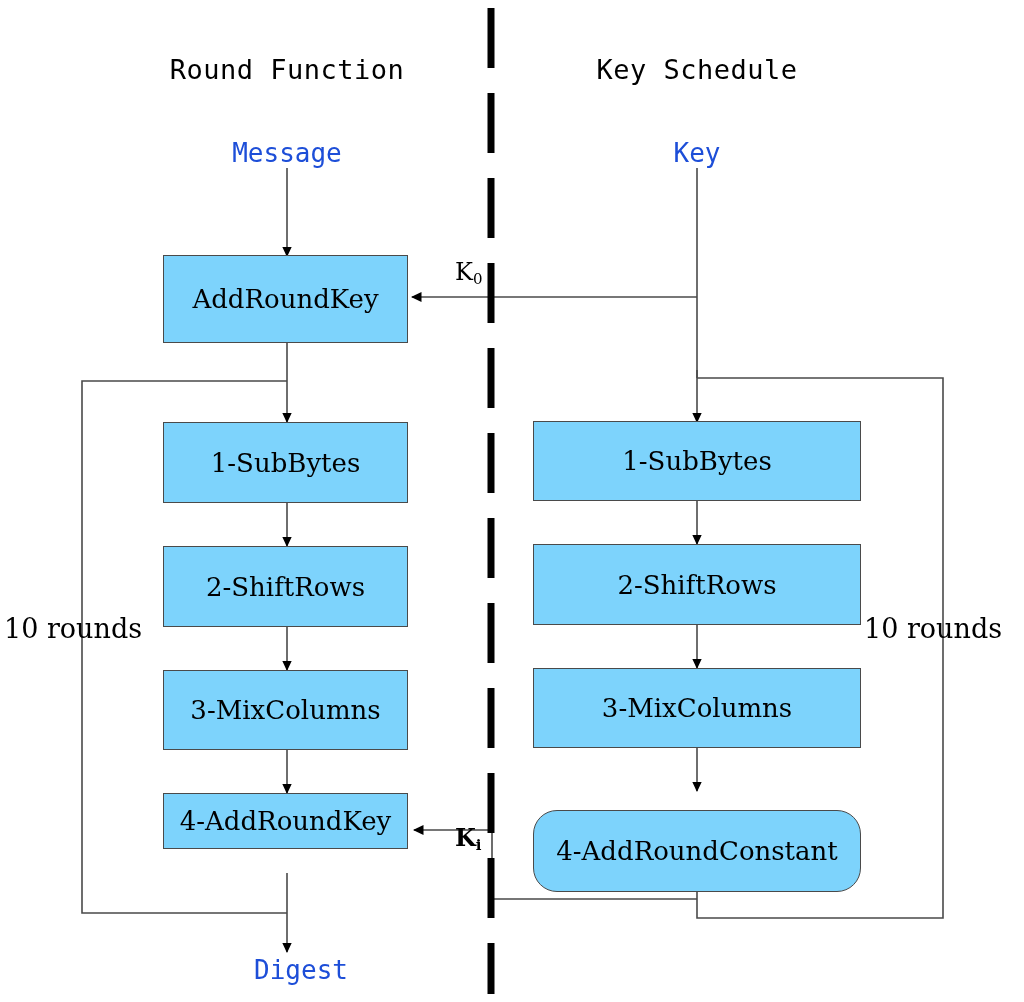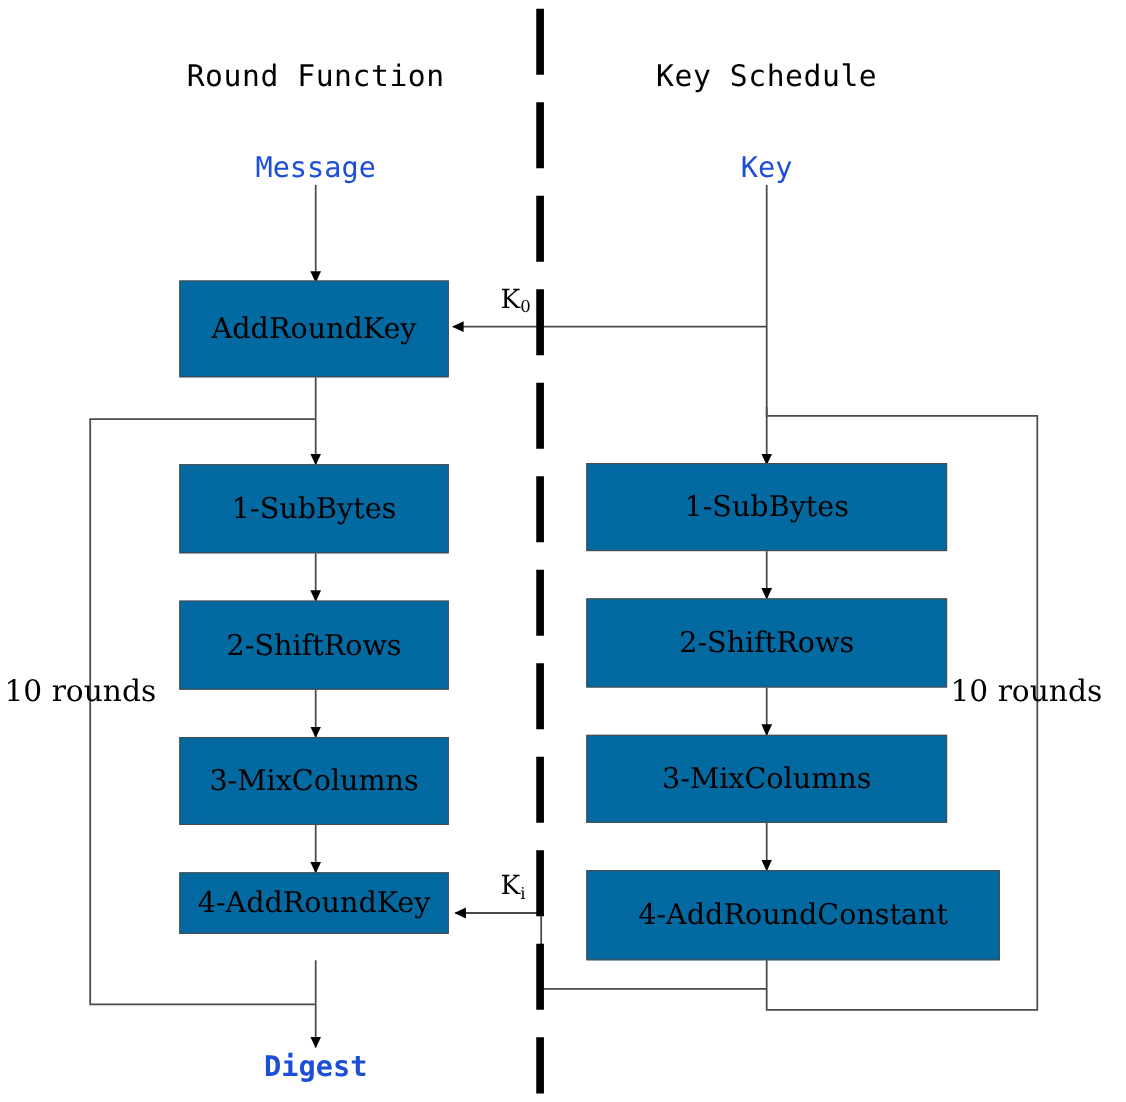--- a/index.html
+++ b/index.html
@@ -37,21 +37,21 @@
     font-family: "DejaVu Sans Mono", monospace;
     font-size: 26px;
     color: #1d4ed8;
     white-space: nowrap;
     text-align: center;
   }
   .proc-box {
     position: absolute;
     box-sizing: border-box;
     border: 1.6px solid #4a4a4a;
-    background: #0369a1;
+    background: #7dd3fc;
     display: flex;
     align-items: center;
     justify-content: center;
   }
   .proc-box span {
     font-family: "DejaVu Serif", serif;
     font-size: 26px;
     color: #000000;
     white-space: nowrap;
     letter-spacing: 0px;
@@ -124,21 +124,21 @@
   </svg>
 
   <div class="col-title" style="left:87px; top:54px; width:400px;">Round Function</div>
 
   <div class="col-title" style="left:497px; top:54px; width:400px;">Key Schedule</div>
 
   <div class="io-label" style="left:137px; top:138px; width:300px;">Message</div>
 
   <div class="io-label" style="left:547px; top:138px; width:300px;">Key</div>
 
-  <div class="io-label" style="left:137px; top:955px; width:300px;font-weight:bold;">Digest</div>
+  <div class="io-label" style="left:151px; top:955px; width:300px;">Digest</div>
 
   <div class="proc-box" style="left:163px; top:255px; width:245px; height:88px;">
     <span>AddRoundKey</span>
   </div>
 
   <div class="proc-box" style="left:163px; top:422px; width:245px; height:81px;">
     <span>1-SubBytes</span>
   </div>
 
   <div class="proc-box" style="left:163px; top:546px; width:245px; height:81px;">
@@ -158,29 +158,29 @@
   </div>
 
   <div class="proc-box" style="left:533px; top:544px; width:328px; height:81px;">
     <span>2-ShiftRows</span>
   </div>
 
   <div class="proc-box" style="left:533px; top:668px; width:328px; height:80px;">
     <span>3-MixColumns</span>
   </div>
 
-  <div class="proc-box" style="left:533px; top:791px; width:376px; height:82px;">
+  <div class="proc-box" style="left:533px; top:810px; width:328px; height:82px;border-radius:24px;">
     <span>4-AddRoundConstant</span>
   </div>
 
   <div class="rounds-label" style="left:4px; top:613px;">10 rounds</div>
 
   <div class="rounds-label" style="left:864px; top:613px;">10 rounds</div>
 
   <div class="key-label" style="left:455px; top:258px;">
     <span>K</span><sub>0</sub>
   </div>
 
-  <div class="key-label" style="left:455px; top:791px;">
+  <div class="key-label" style="left:455px; top:823px;font-weight:bold;">
     <span>K</span><sub>i</sub>
   </div>
 
 </div>
 
 </body></html>

